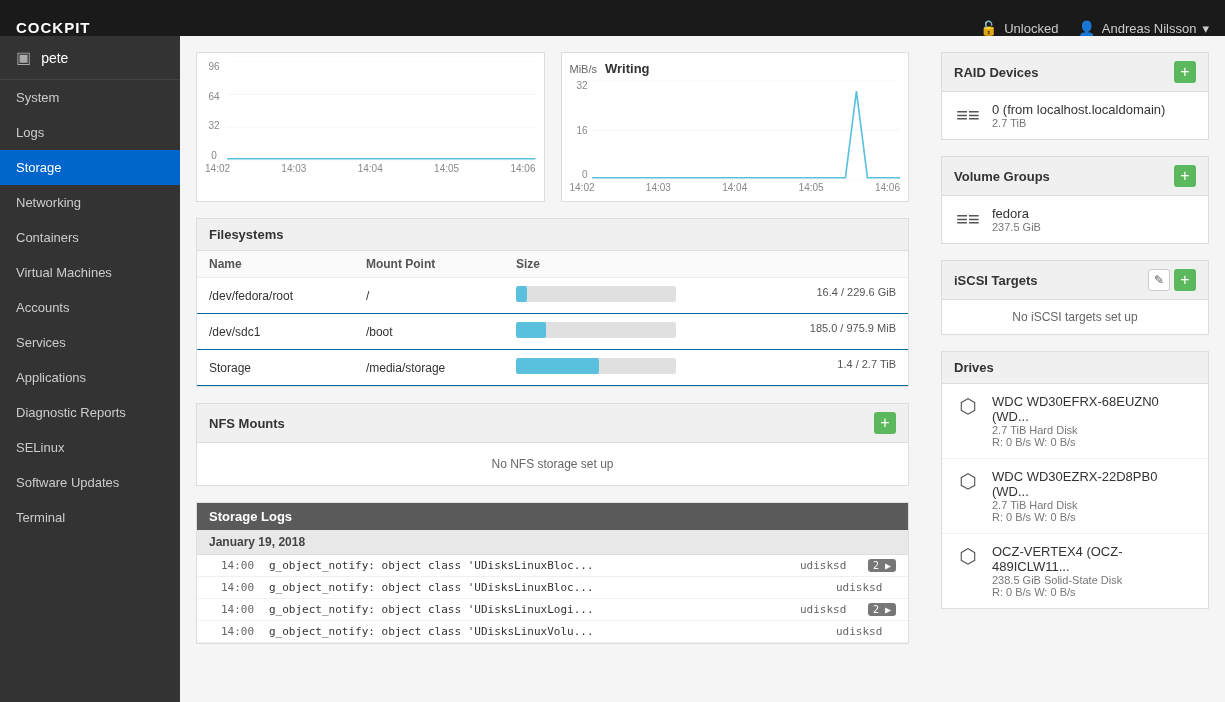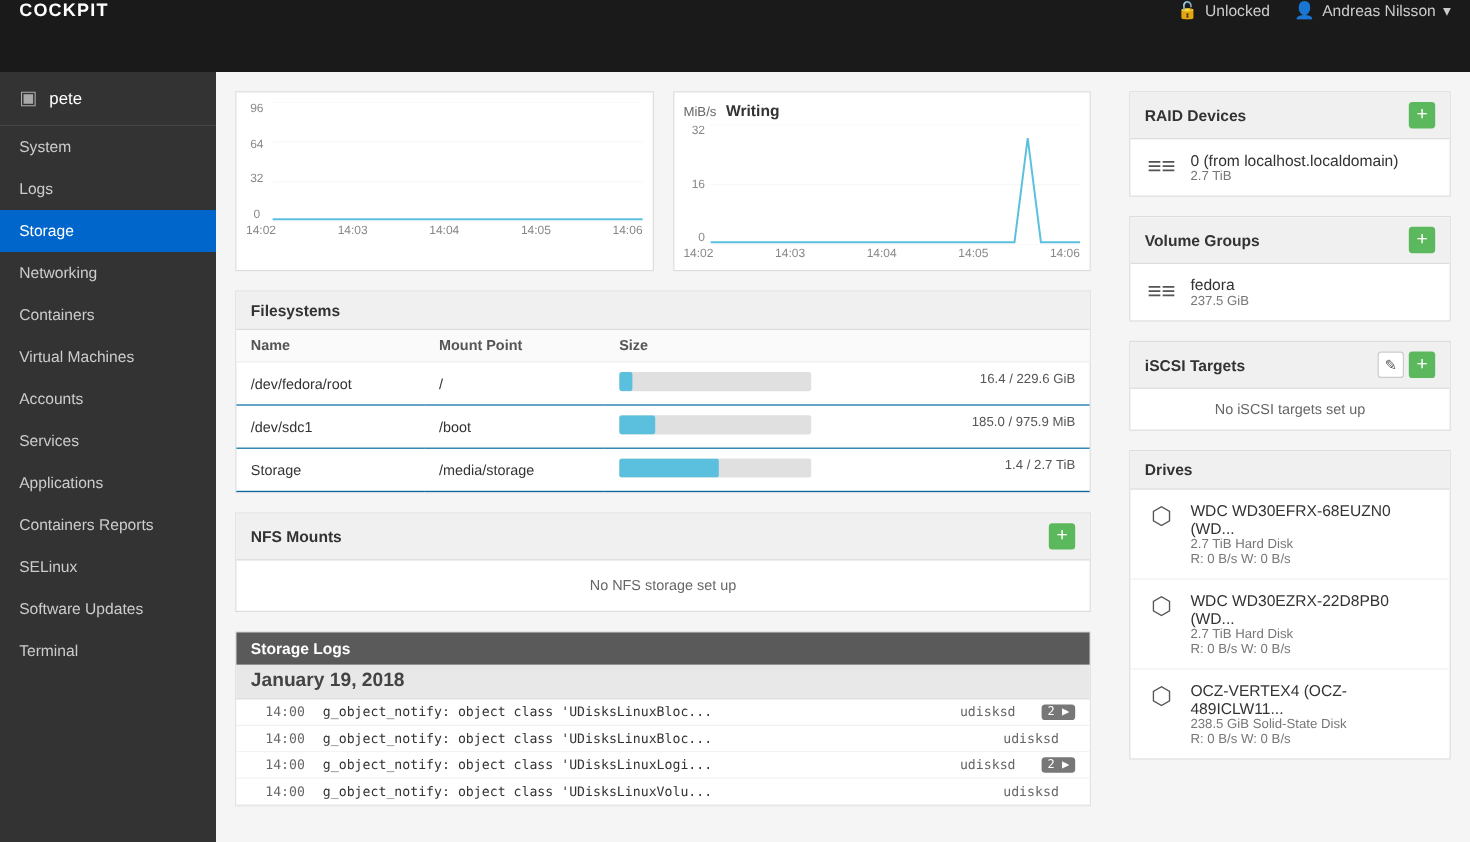--- a/index.html
+++ b/index.html
@@ -3,22 +3,22 @@
   <meta charset="utf-8">
   <style>
     * { box-sizing: border-box; margin: 0; padding: 0; }
     body { font-family: 'Helvetica Neue', Arial, sans-serif; font-size: 13px; background: #f5f5f5; color: #333; display: flex; flex-direction: column; height: 702px; overflow: hidden; }
 
     
     .topnav {
       background: #1a1a1a;
       color: #fff;
       display: flex;
-      align-items: flex-start;
-      height: 60px;
+      align-items: flex-end;
+      height: 36px;
       padding: 0 16px;
       flex-shrink: 0;
     }
     .topnav-brand {
       font-size: 15px;
       font-weight: bold;
       letter-spacing: 1px;
       color: #fff;
       margin-right: auto;
     }
@@ -210,21 +210,21 @@
     .logs-header {
       background: #5a5a5a;
       color: #fff;
       padding: 6px 12px;
       font-size: 13px;
       font-weight: bold;
     }
     .logs-date {
       background: #e8e8e8;
       padding: 5px 12px;
-      font-size: 16px;
+      font-size: 12px;
       font-weight: bold;
       color: #444;
       border-bottom: 1px solid #ddd;
     }
     .log-row {
       display: flex;
       align-items: center;
       padding: 4px 12px 4px 24px;
       border-bottom: 1px solid #f0f0f0;
       font-size: 11px;
@@ -364,21 +364,21 @@
     <div id="sidebar-items">
         <div class="sidebar-item">System</div>
         <div class="sidebar-item">Logs</div>
         <div class="sidebar-item active">Storage</div>
         <div class="sidebar-item">Networking</div>
         <div class="sidebar-item">Containers</div>
         <div class="sidebar-item">Virtual Machines</div>
         <div class="sidebar-item">Accounts</div>
         <div class="sidebar-item">Services</div>
         <div class="sidebar-item">Applications</div>
-        <div class="sidebar-item">Containers Reports</div>
+        <div class="sidebar-item">Diagnostic Reports</div>
         <div class="sidebar-item">SELinux</div>
         <div class="sidebar-item">Software Updates</div>
         <div class="sidebar-item">Terminal</div>
       </div>
   </div>
 
   <div class="content">
 
     <div class="charts-row">
 

